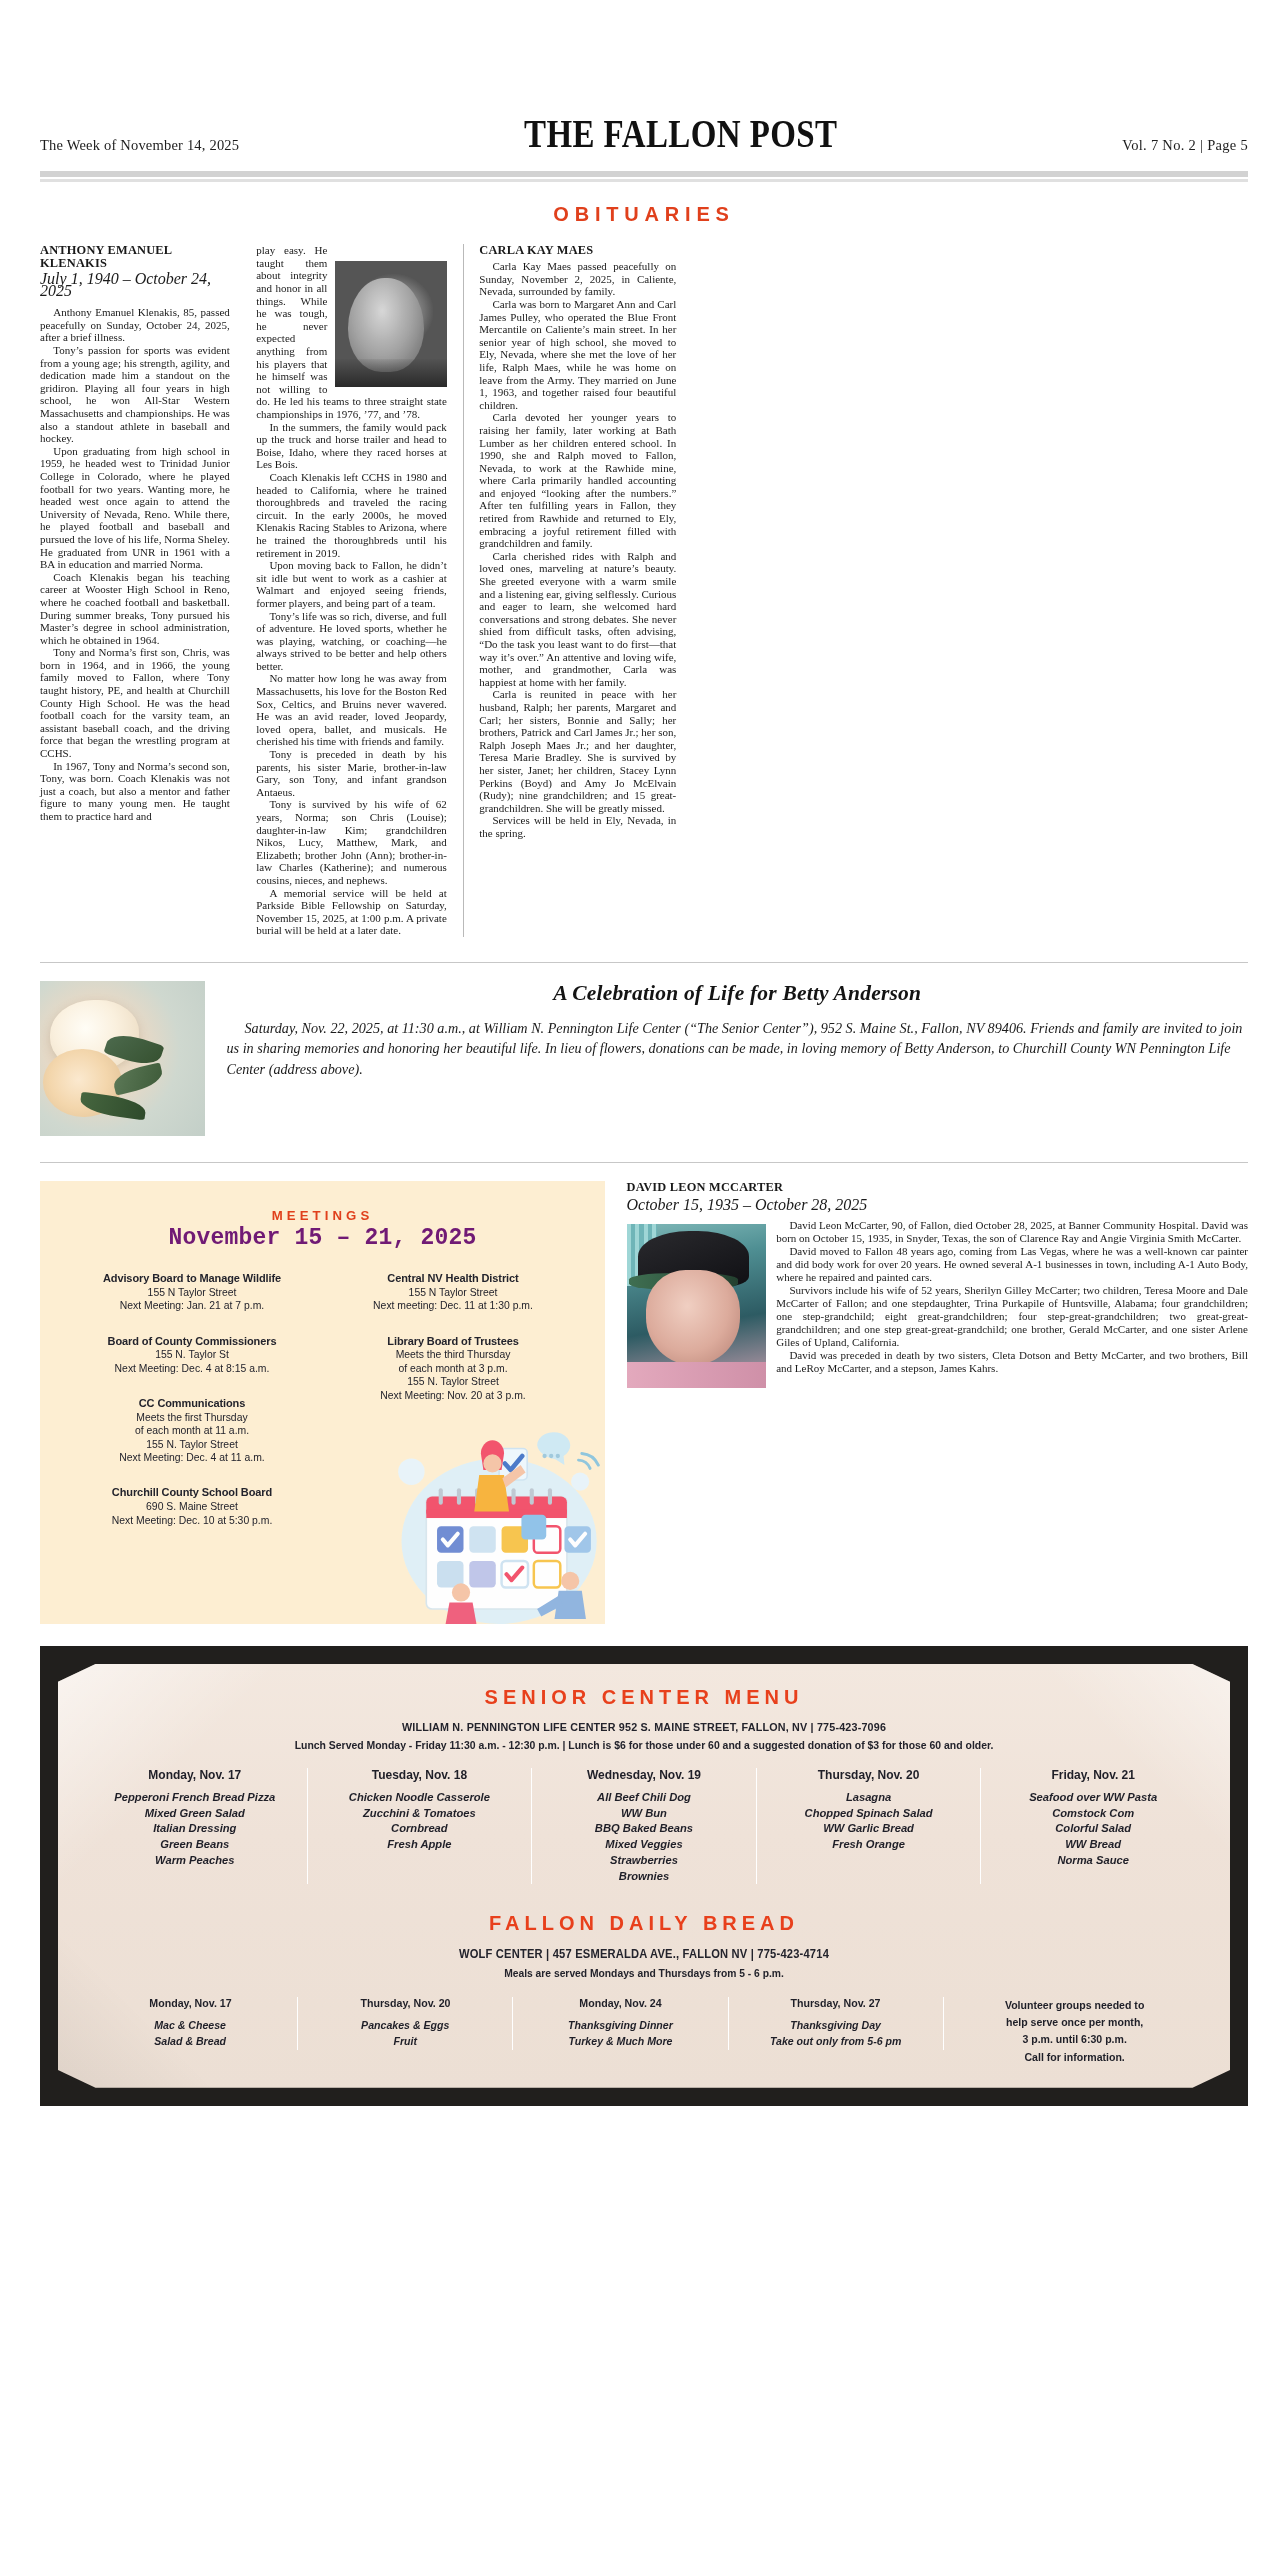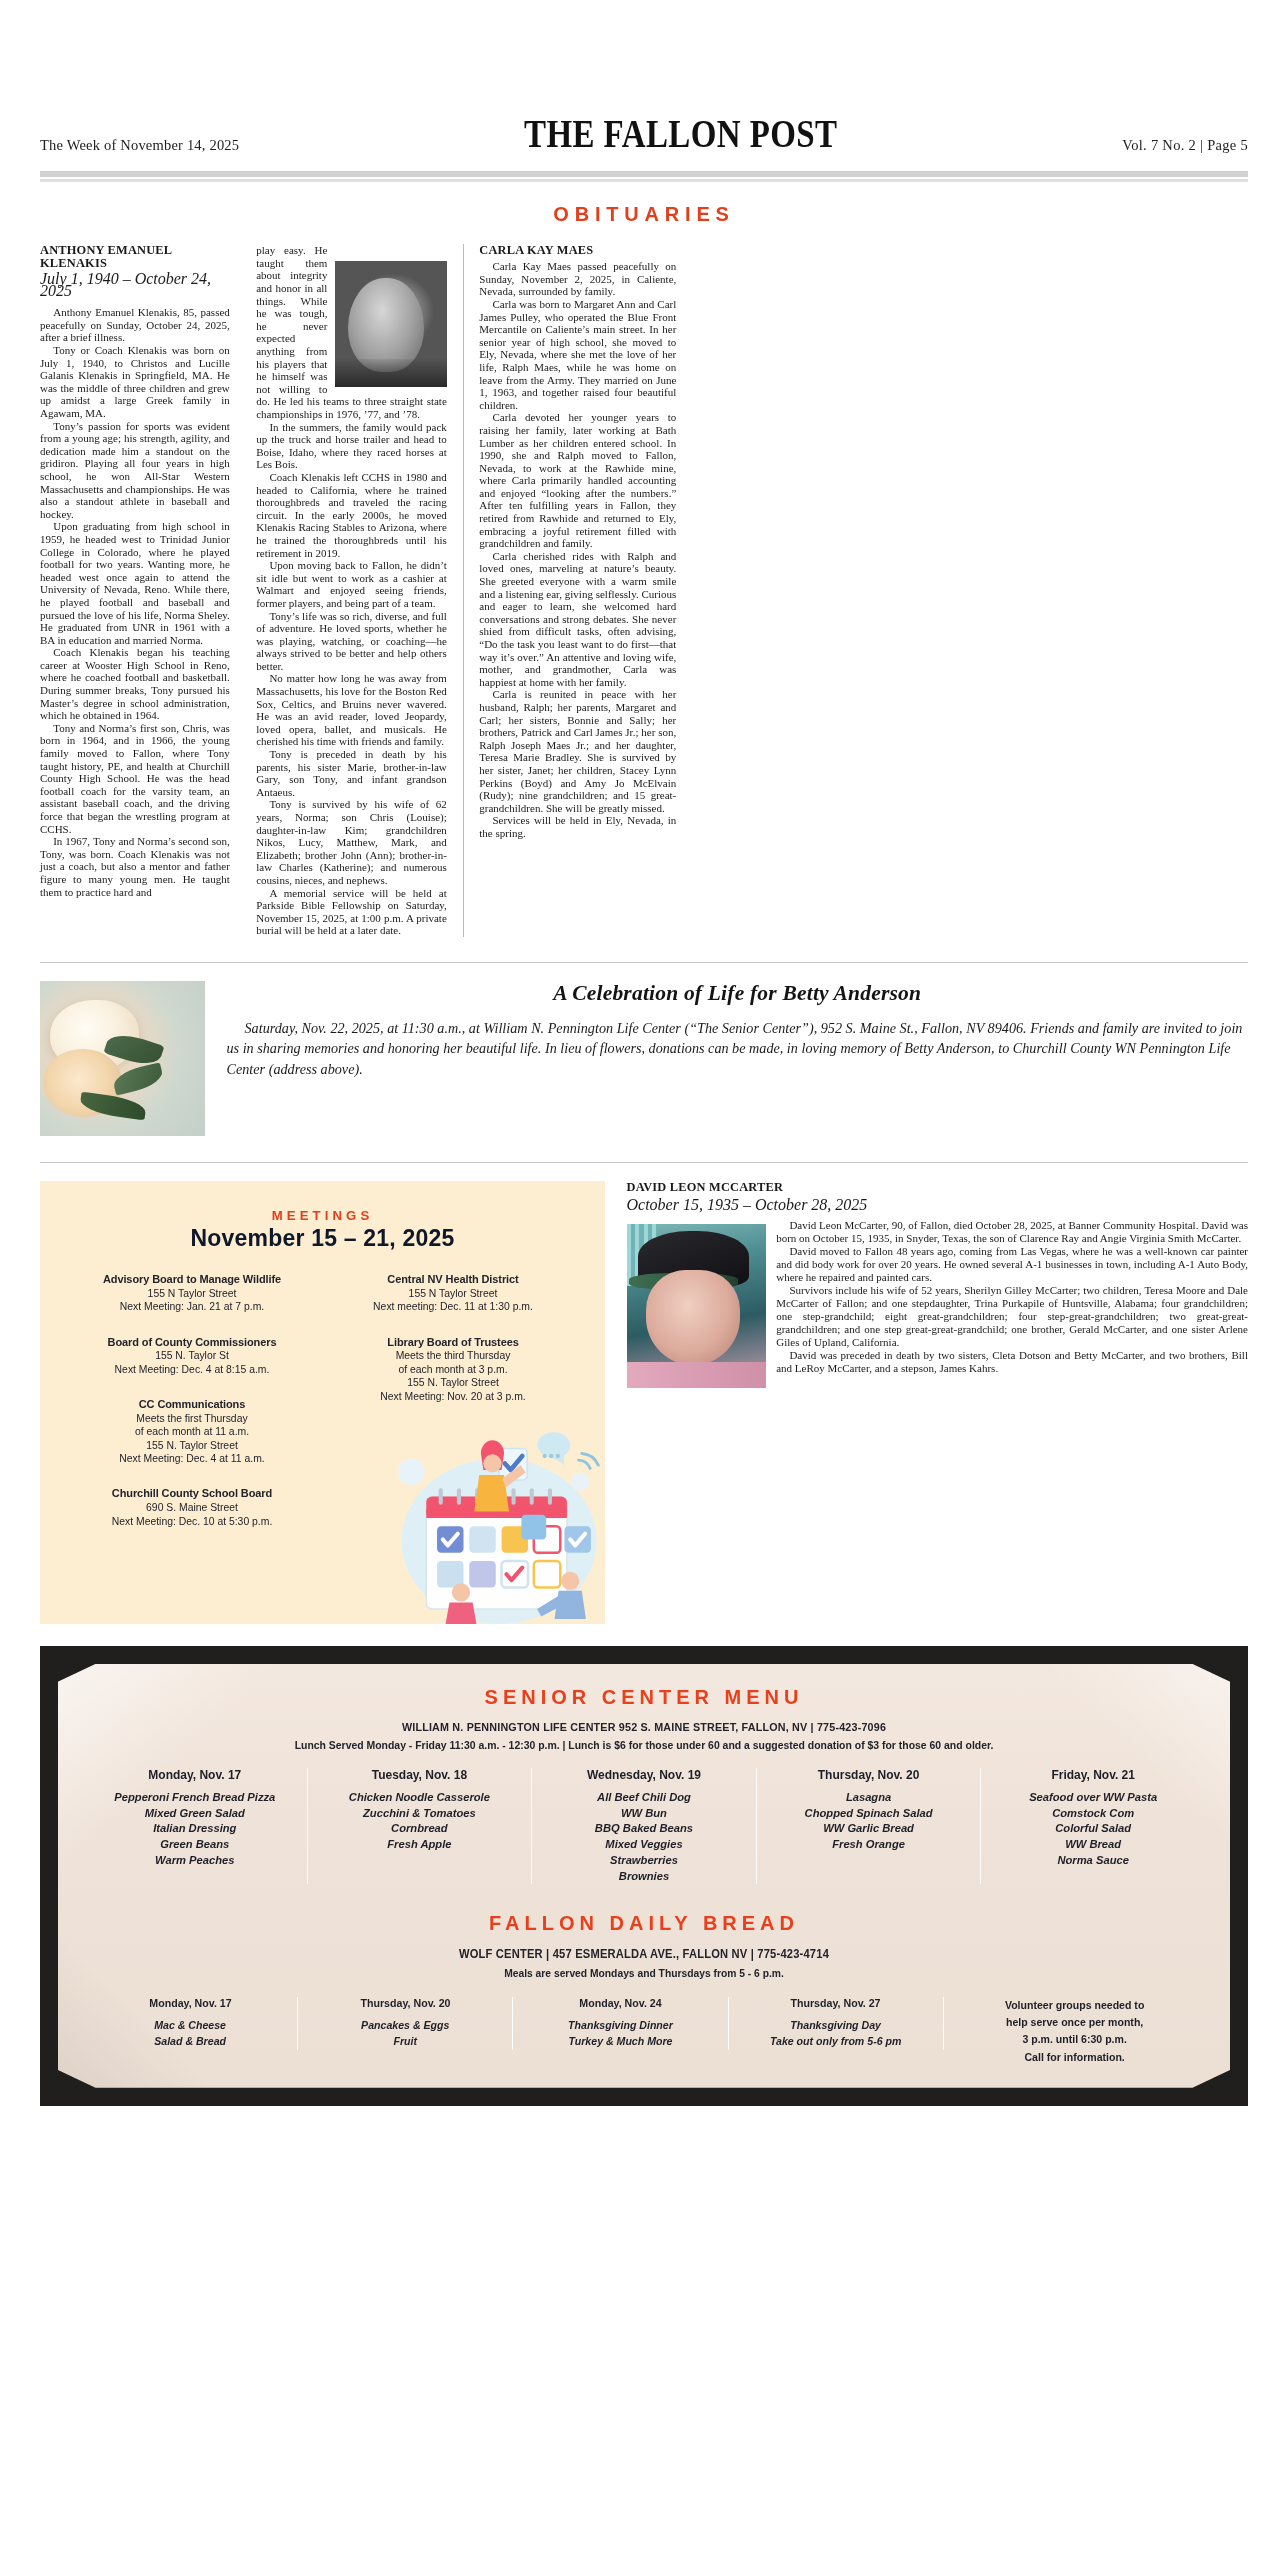--- a/index.html
+++ b/index.html
@@ -226,25 +226,25 @@
     text-align:center;
     font-family:"Liberation Sans", sans-serif;
     font-weight:bold;
     font-size:13.2px;
     letter-spacing:4.1px;
     color:#e0401c;
     margin:5px 0 1.7px 0;
   }
   .meetings-title{
     text-align:center;
-    font-family:Liberation Sans, sans-serif;
+    font-family:Liberation Mono, monospace;
     font-weight:bold;
     font-size:23px;
     letter-spacing:0.2px;
-    color:#0f172a;
+    color:#701a75;
     margin:0 0 21.5px 0;
   }
   .meetings-grid{
     display:flex;
     gap:0;
     position:relative;
     z-index:2;
   }
   .meetings-colA, .meetings-colB{ width:50%; }
   .meeting-item{
@@ -479,21 +479,20 @@
   <div class="rule-thin"></div>
 
   <div class="section-banner">OBITUARIES</div>
 
   <div class="obit-wrap">
 
     <div class="obit-col c1">
       <div class="obit-name">ANTHONY EMANUEL KLENAKIS</div>
       <div class="obit-dates">July 1, 1940 – October 24, 2025</div>
       <p>Anthony Emanuel Klenakis, 85, passed peacefully on Sunday, October 24, 2025, after a brief illness.</p>
-      <p>Tony or Coach Klenakis was born on July 1, 1940, to Christos and Lucille Galanis Klenakis in Springfield, MA.  He was the middle of three children and grew up amidst a large Greek family in Agawam, MA.</p>
       <p>Tony’s passion for sports was evident from a young age; his strength, agility, and dedication made him a standout on the gridiron.  Playing all four years in high school, he won All-Star Western Massachusetts and championships.  He was also a standout athlete in baseball and hockey.</p>
       <p>Upon graduating from high school in 1959, he headed west to Trinidad Junior College in Colorado, where he played football for two years.  Wanting more, he headed west once again to attend the University of Nevada, Reno.  While there, he played football and baseball and pursued the love of his life, Norma Sheley.  He graduated from UNR in 1961 with a BA in education and married Norma.</p>
       <p>Coach Klenakis began his teaching career at Wooster High School in Reno, where he coached football and basketball.  During summer breaks, Tony pursued his Master’s degree in school administration, which he obtained in 1964.</p>
       <p>Tony and Norma’s first son, Chris, was born in 1964, and in 1966, the young family moved to Fallon, where Tony taught history, PE, and health at Churchill County High School. He was the head football coach for the varsity team, an assistant baseball coach, and the driving force that began the wrestling program at CCHS.</p>
       <p>In 1967, Tony and Norma’s second son, Tony, was born.  Coach Klenakis was not just a coach, but also a mentor and father figure to many young men.  He taught them to practice hard and</p>
     </div>
 
     <div class="obit-col c2">
       <div class="photo-klenakis"></div>
       <p class="noindent">play easy.  He taught them about integrity and honor in all things.  While he was tough, he never expected anything from his players that he himself was not willing to do.  He led his teams to three straight state championships in 1976, ’77, and ’78.</p>

